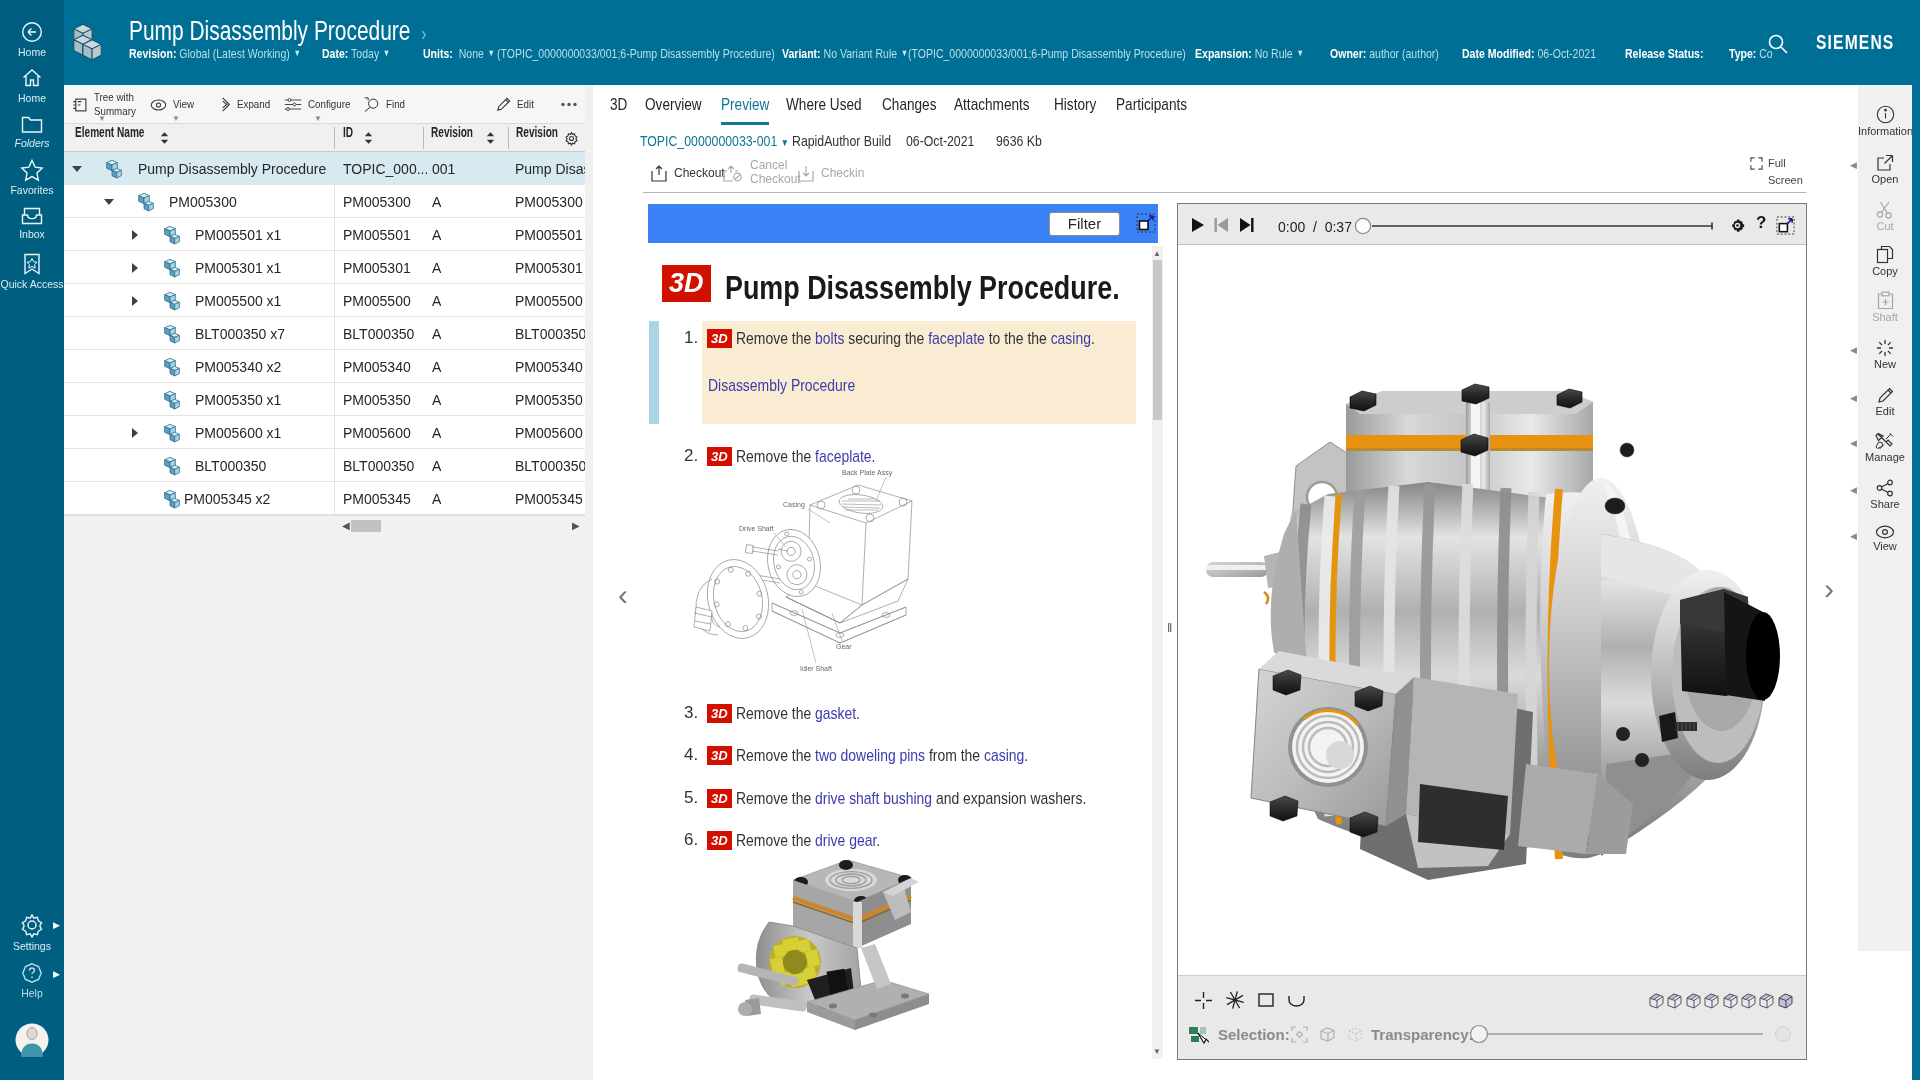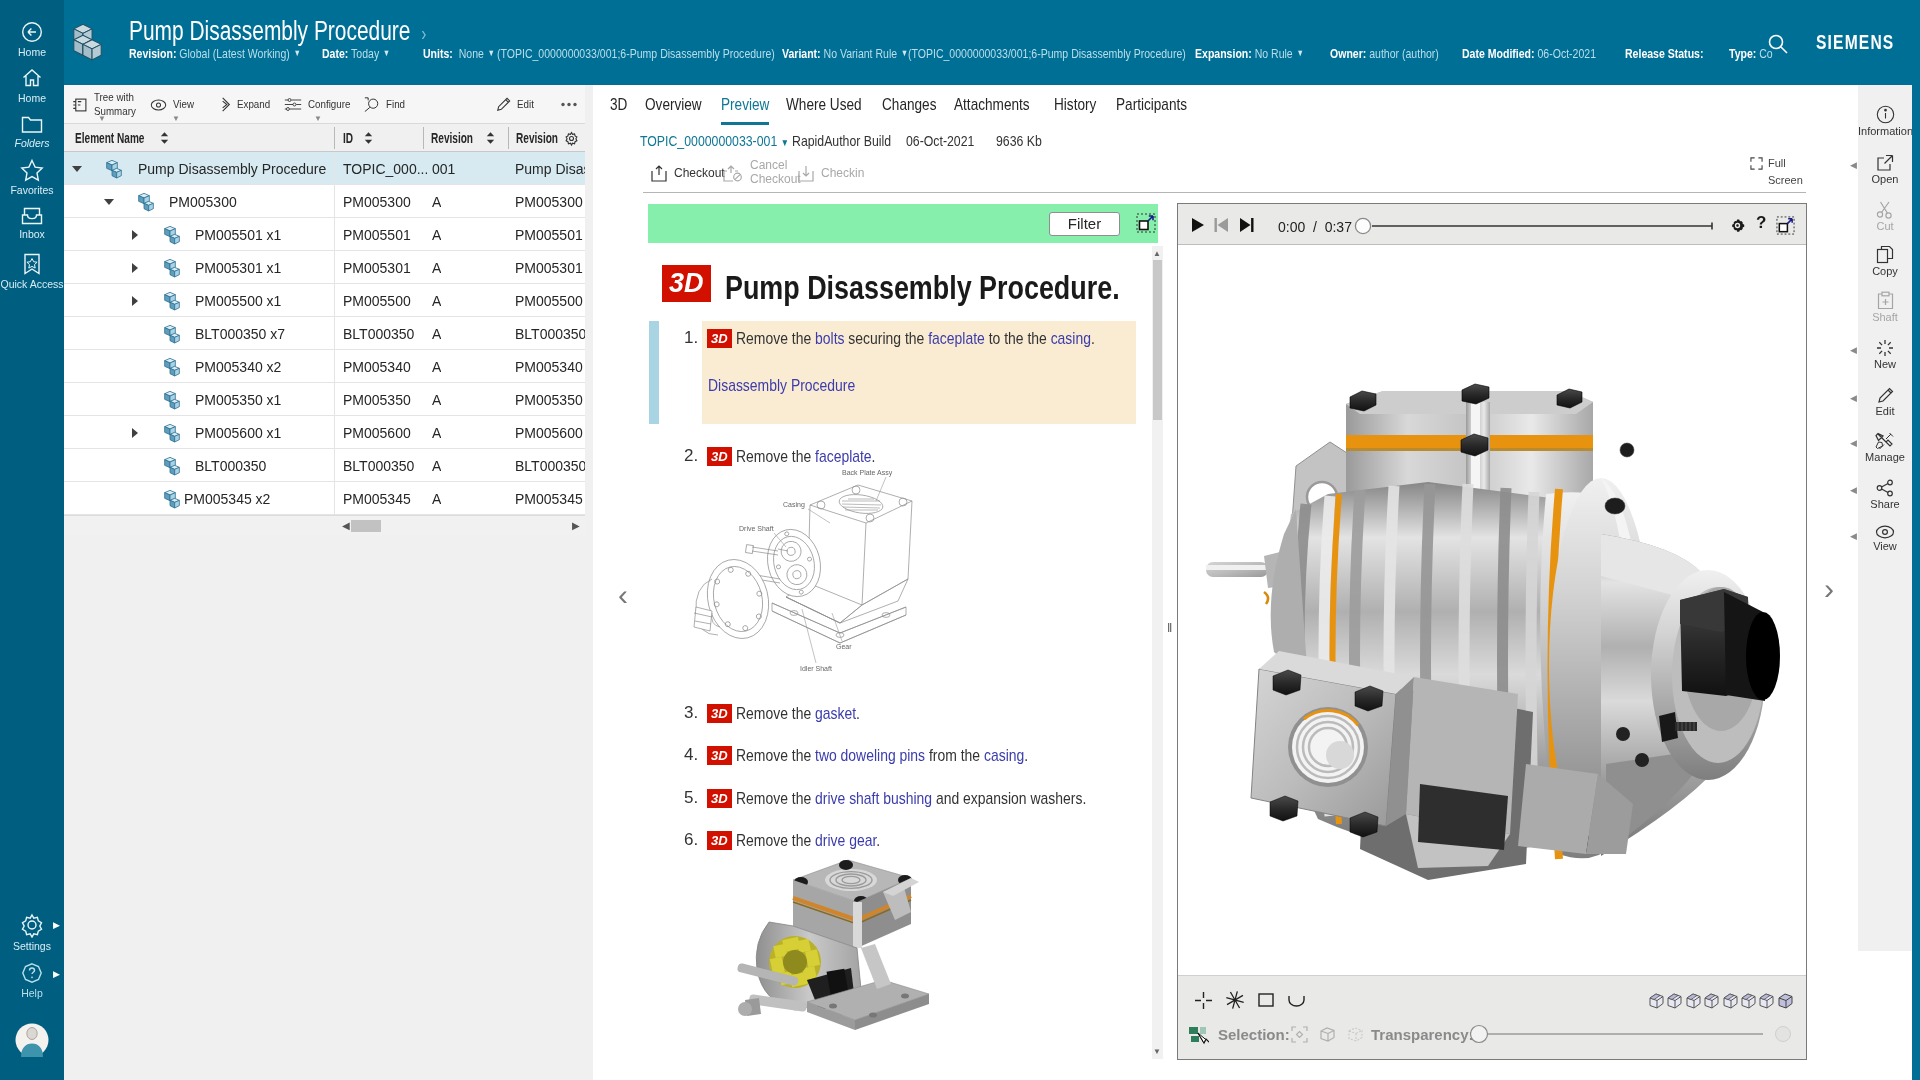--- a/index.html
+++ b/index.html
@@ -24,21 +24,21 @@
 
 #treepanel { position:absolute; left:64px; top:85px; width:521px; height:450px; background:#fff; }
 #treetoolbar { position:absolute; left:0; top:0; width:521px; height:39px; background:#f6f6f6; border-bottom:1px solid #d9d9d9; color:#333; font-size:11.5px; }
 .ttb { position:absolute; top:0; height:39px; display:flex; align-items:center; gap:6px; color:#333; }
 .ttb span { transform:scaleX(0.85); transform-origin:0 50%; white-space:nowrap; line-height:1.2; }
 .ttb svg { flex:none; }
 .tcar { position:absolute; color:#8a8a8a; font-size:8px; }
 #treehead { position:absolute; left:0; top:39px; width:521px; height:28px; background:#f0f0f0; border-bottom:1px solid #c8c8c8; font-size:14px; font-weight:700; color:#262626; }
 #treehead .hc > span { transform:scaleX(0.72); transform-origin:0 50%; display:inline-block; }
 #treehead .sorth { position:absolute; top:8px; }
-#treehead .hc { position:absolute; top:0; height:28px; display:flex; align-items:center; }
+#treehead .hc { position:absolute; top:0; height:28px; display:flex; }
 #treehead .vline { position:absolute; top:3px; height:22px; width:1px; background:#b8b8b8; }
 #treerows { position:absolute; left:0; top:67px; width:521px; }
 .trow { position:absolute; left:0; width:521px; height:33px; border-bottom:1px solid #e4e4e4; font-size:14px; color:#262626; background:#fff; }
 .trow.sel { background:#d7eaf2; }
 .trow .cell { position:absolute; top:0; height:33px; display:flex; align-items:center; white-space:nowrap; overflow:hidden; }
 .trow .colline { position:absolute; top:0; height:33px; width:1px; background:#e4e4e4; }
 .caret-d { width:0; height:0; border-left:5px solid transparent; border-right:5px solid transparent; border-top:6px solid #404040; }
 .caret-r { width:0; height:0; border-top:5px solid transparent; border-bottom:5px solid transparent; border-left:6px solid #404040; }
 #treescroll { position:absolute; left:0; top:430px; width:521px; height:20px; background:#f1f1f1; border-top:1px solid #dcdcdc; }
 #treescroll .thumb { position:absolute; left:287px; top:4px; width:30px; height:12px; background:#c2c2c2; }
@@ -46,21 +46,21 @@
 
 #mainarea { position:absolute; left:593px; top:85px; width:1265px; height:995px; background:#fff; }
 #tabs { position:absolute; left:0; top:0; font-size:17px; color:#262626; height:40px; }
 #tabs .tab { position:absolute; top:0; height:40px; display:flex; align-items:center; white-space:nowrap; transform:scaleX(0.8); transform-origin:0 50%; }
 #tabs .tab.active { color:#0f7795; border-bottom:3px solid #0f7795; padding-top:3px; }
 #linkrow { position:absolute; left:0; top:47px; font-size:15px; color:#333; height:20px; }
 #linkrow .lri { position:absolute; top:0; white-space:nowrap; transform:scaleX(0.82); transform-origin:0 50%; }
 #checkrow { position:absolute; left:50px; top:68px; width:1163px; height:40px; border-bottom:1px solid #b5b5b5; font-size:12px; color:#333; }
 #checkrow .ci { position:absolute; top:0; height:40px; display:flex; align-items:center; gap:7px; }
 #checkrow .grey { color:#a8a8a8; }
-#filterbar { position:absolute; left:55px; top:119px; width:510px; height:39px; background:#86efac; }
+#filterbar { position:absolute; left:55px; top:119px; width:510px; height:39px; background:#3b82f6; }
 #filterbtn { position:absolute; left:401px; top:8px; width:71px; height:24px; background:#fff; border:1px solid #8f8f8f; border-radius:3px; font-size:15px; color:#262626; text-align:center; line-height:22px; }
 #docscroll { position:absolute; left:1152px; top:246px; width:11px; height:813px; background:#f1f1f1; }
 #docscroll .thumb { position:absolute; left:1px; top:14px; width:9px; height:160px; background:#c8c8c8; }
 #docscroll .ar { position:absolute; left:1px; font-size:8px; color:#666; }
 .badge3d { display:inline-block; background:#d21000; color:#fff; font-weight:700; }
 #doctitle { position:absolute; left:662px; top:265px; }
 #doctitle .badge3d { font-size:27px; padding:3px 7px; font-style:italic; }
 #doctitle .t { font-size:33px; font-weight:700; color:#1a1a1a; margin-left:14px; display:inline-block; transform:scaleX(0.815); transform-origin:0 50%; white-space:nowrap; vertical-align:middle; }
 .step { position:absolute; font-size:17px; color:#333; white-space:nowrap; }
 .stx { transform:scaleX(0.82); transform-origin:0 50%; }

